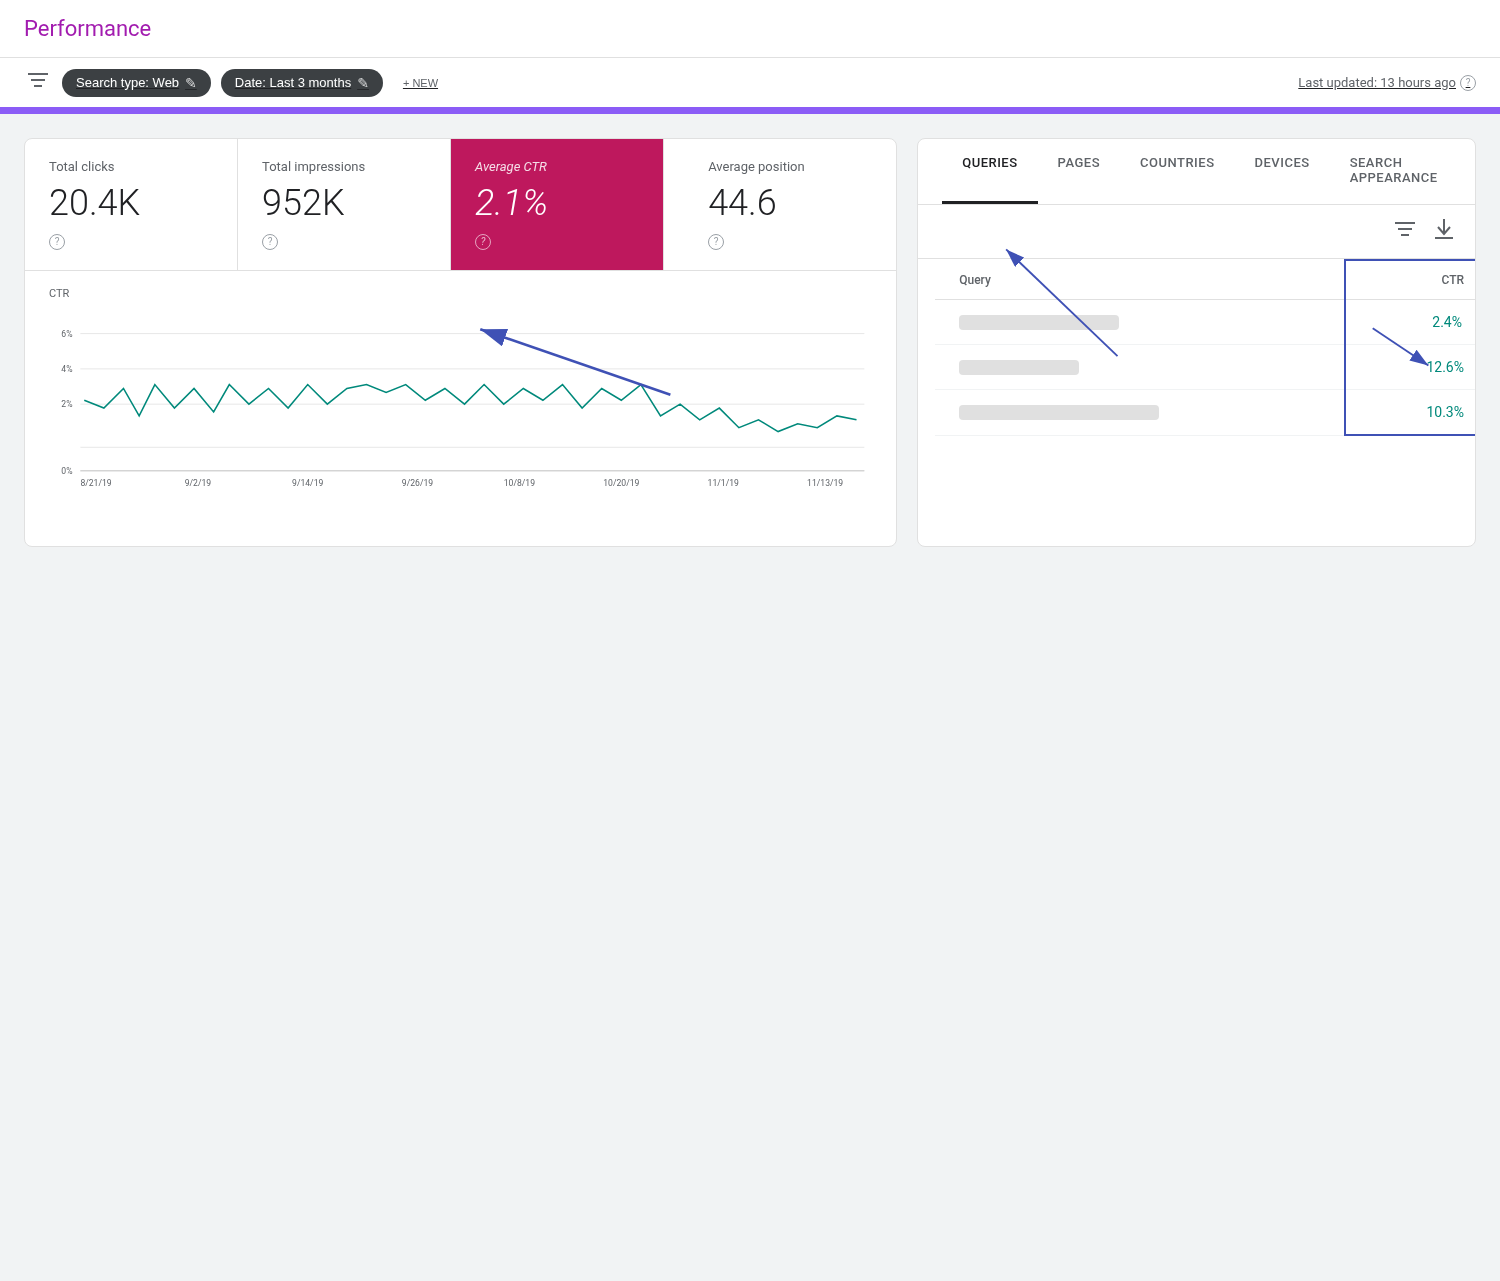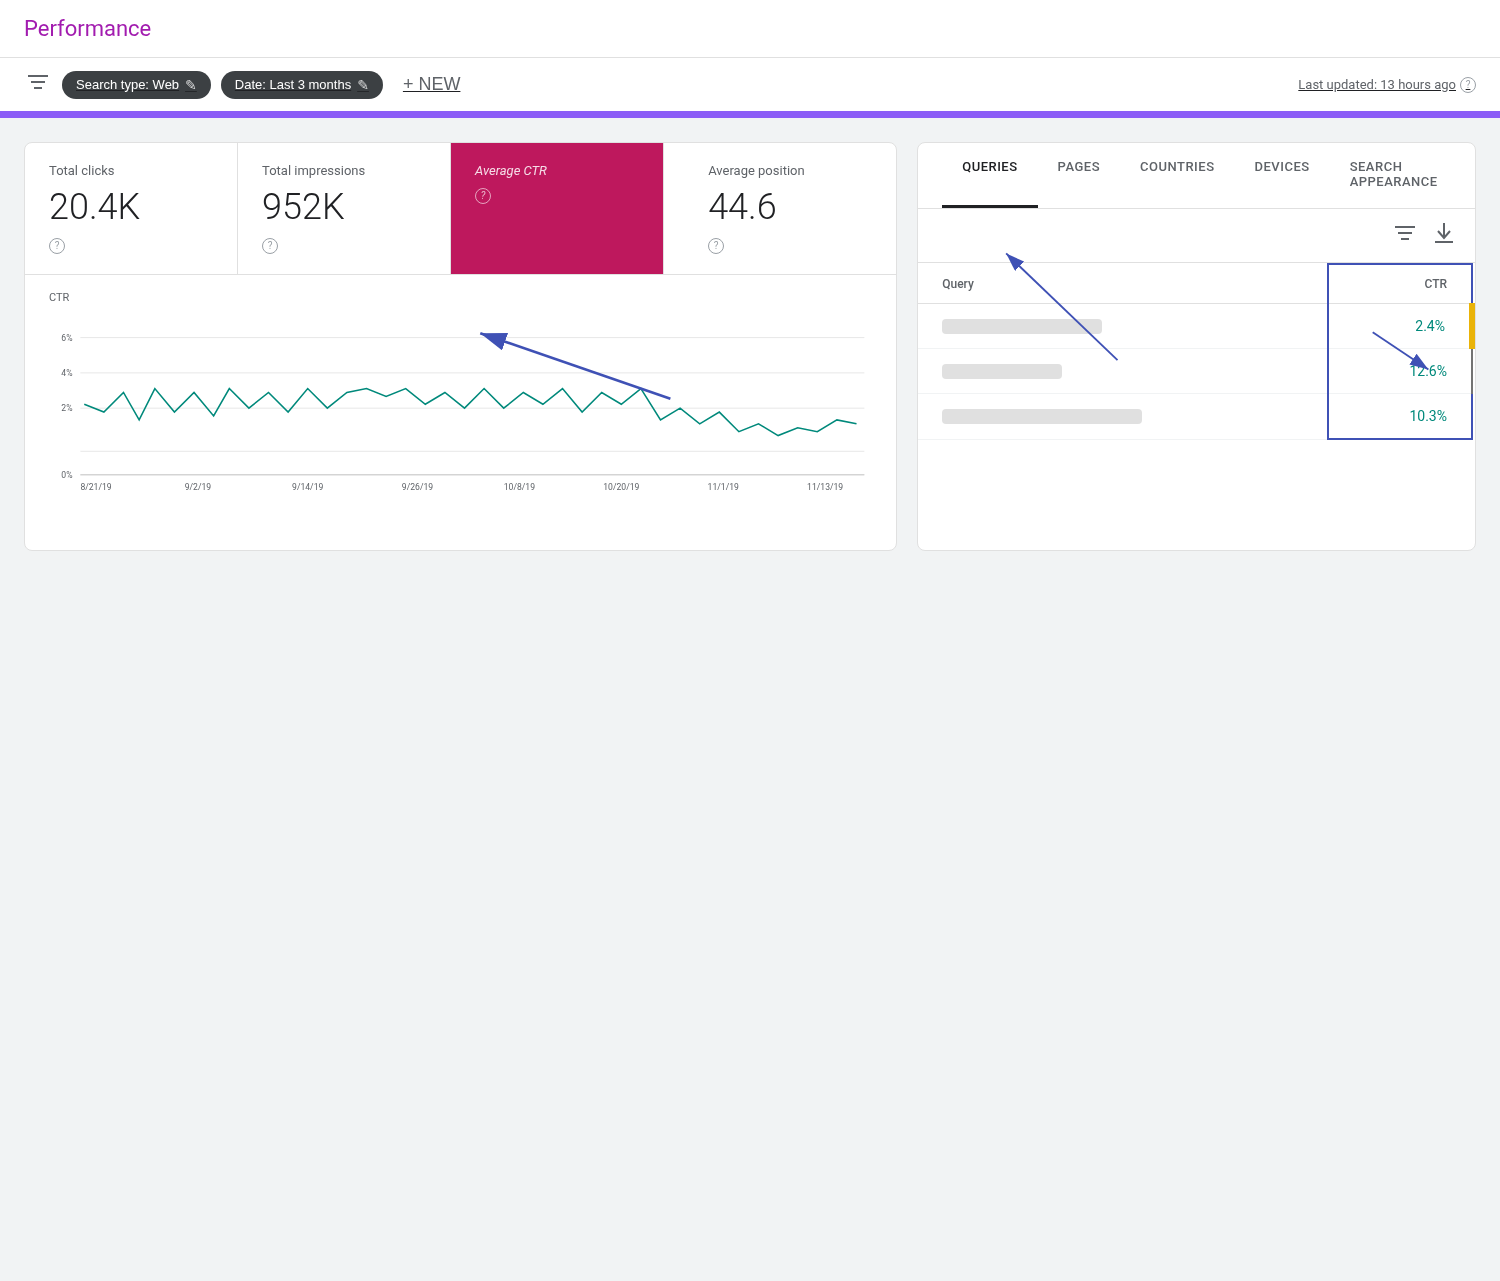--- a/index.html
+++ b/index.html
@@ -44,21 +44,21 @@
       gap: 6px;
       cursor: pointer;
       border: none;
     }
     .chip .edit-icon { font-size: 14px; opacity: 0.8; }
     .new-btn {
       background: none;
       border: none;
       color: #5f6368;
       cursor: pointer;
-      font-size: 18px;
+      font-size: 11px;
       display: flex;
       align-items: center;
       gap: 4px;
       padding: 6px 10px;
     }
     .last-updated {
       margin-left: auto;
       color: #5f6368;
       font-size: 13px;
       display: flex;
@@ -176,20 +176,21 @@
       border: none;
       cursor: pointer;
       color: #5f6368;
       font-size: 18px;
       padding: 6px;
     }
 
     .data-table {
       width: 100%;
       border-collapse: collapse;
+      margin-left: 17px;
     }
     .data-table th {
       text-align: left;
       padding: 12px 24px;
       font-size: 12px;
       font-weight: 500;
       color: #5f6368;
       border-bottom: 1px solid #e0e0e0;
     }
     .data-table th.numeric { text-align: right; }
@@ -257,20 +258,21 @@
       </div>
       <div class="metric-card">
         <div class="metric-label">Total impressions</div>
         <div class="metric-value">952K</div>
         <div class="metric-help">
           <span class="help-circle">?</span>
         </div>
       </div>
       <div class="metric-card active">
         <div class="metric-label">Average CTR</div>
+        <div class="metric-value">2.1%</div>
         <div class="metric-help">
           <span class="help-circle" style="border-color:rgba(255,255,255,0.6);color:rgba(255,255,255,0.7);">?</span>
         </div>
       </div>
       <div class="metric-card">
         <div class="metric-label">Average position</div>
         <div class="metric-value">44.6</div>
         <div class="metric-help">
           <span class="help-circle">?</span>
         </div>

